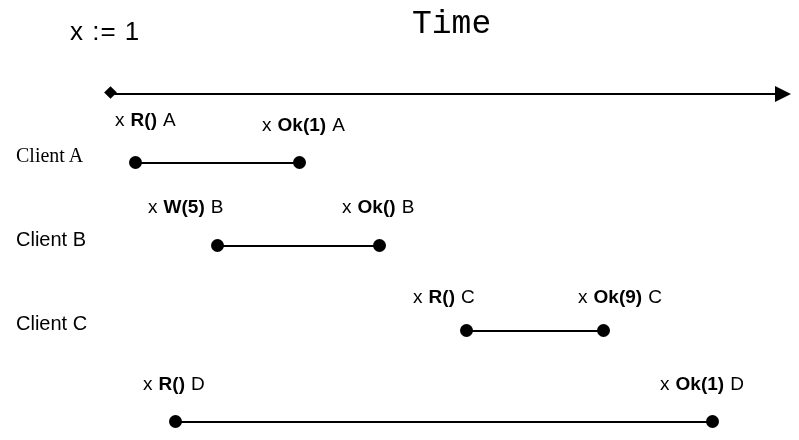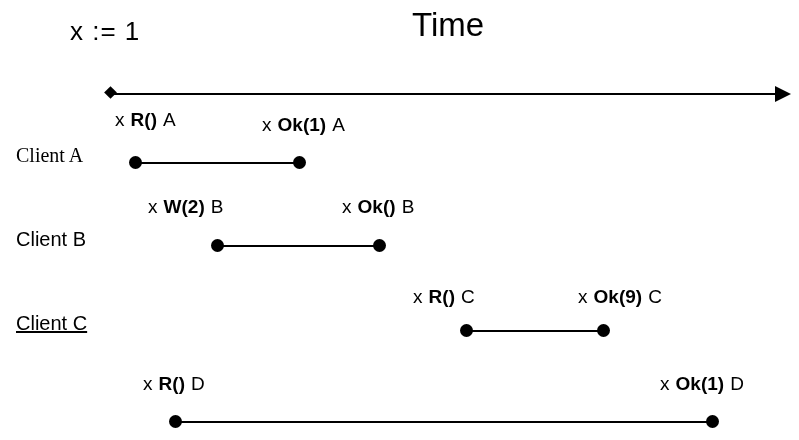--- a/index.html
+++ b/index.html
@@ -21,20 +21,21 @@
     left: 70px;
     top: 16px;
     font-size: 26px;
     letter-spacing: 1px;
   }
   .time-title {
     position: absolute;
     left: 412px;
     top: 6px;
     font-size: 33px;
+    font-family: Liberation Mono, monospace;
   }
   .timeline {
     position: absolute;
     left: 112px;
     top: 93px;
     width: 664px;
     height: 2px;
     background: #000000;
   }
   .diamond {
@@ -109,34 +110,34 @@
     <span>A</span>
   </div>
   <div class="segment" style="left:135px; top:162px; width:165px;">
     <span class="dot start"></span>
     <span class="dot end"></span>
   </div>
 
   <div class="client-label" style="left:16px; top:228px;">Client B</div>
   <div class="op-label" style="left:148px; top:196px;">
     <span>x</span>
-    <span class="op">W(2)</span>
+    <span class="op">W(5)</span>
     <span>B</span>
   </div>
   <div class="op-label" style="left:342px; top:196px;">
     <span>x</span>
     <span class="op">Ok()</span>
     <span>B</span>
   </div>
   <div class="segment" style="left:217px; top:245px; width:163px;">
     <span class="dot start"></span>
     <span class="dot end"></span>
   </div>
 
-  <div class="client-label" style="left:16px; top:312px;text-decoration:underline;">Client C</div>
+  <div class="client-label" style="left:16px; top:312px;">Client C</div>
   <div class="op-label" style="left:413px; top:286px;">
     <span>x</span>
     <span class="op">R()</span>
     <span>C</span>
   </div>
   <div class="op-label" style="left:578px; top:286px;">
     <span>x</span>
     <span class="op">Ok(9)</span>
     <span>C</span>
   </div>

